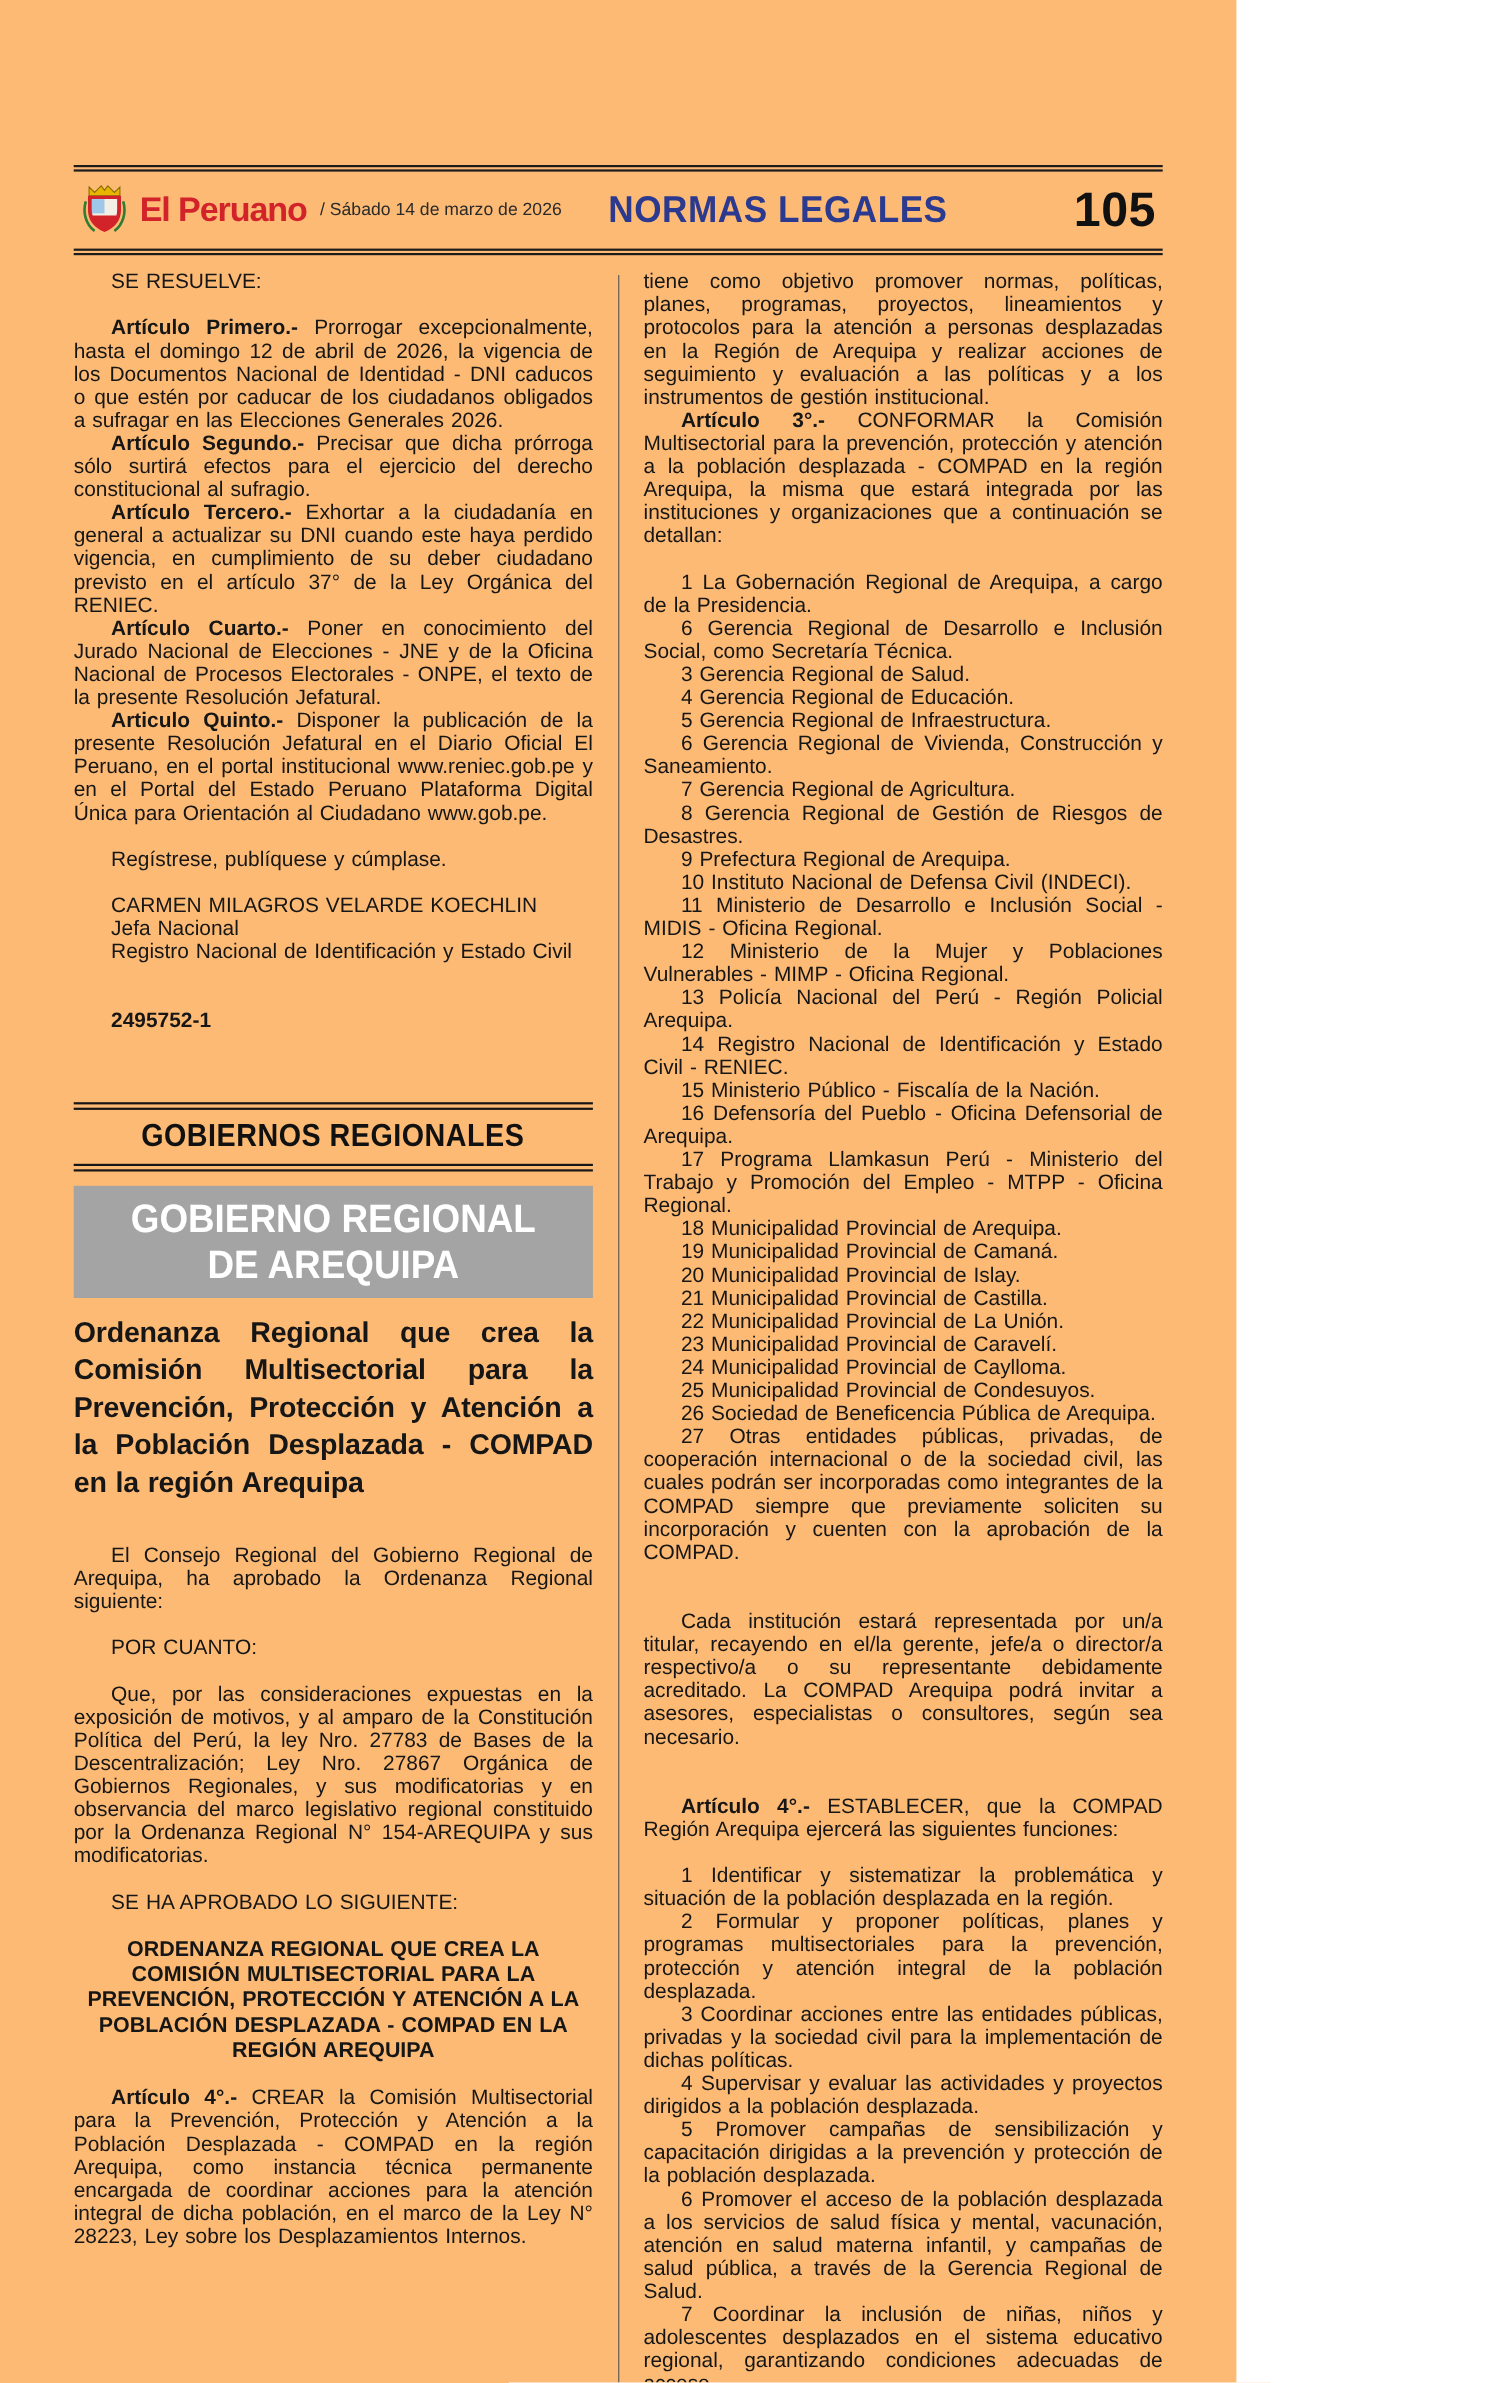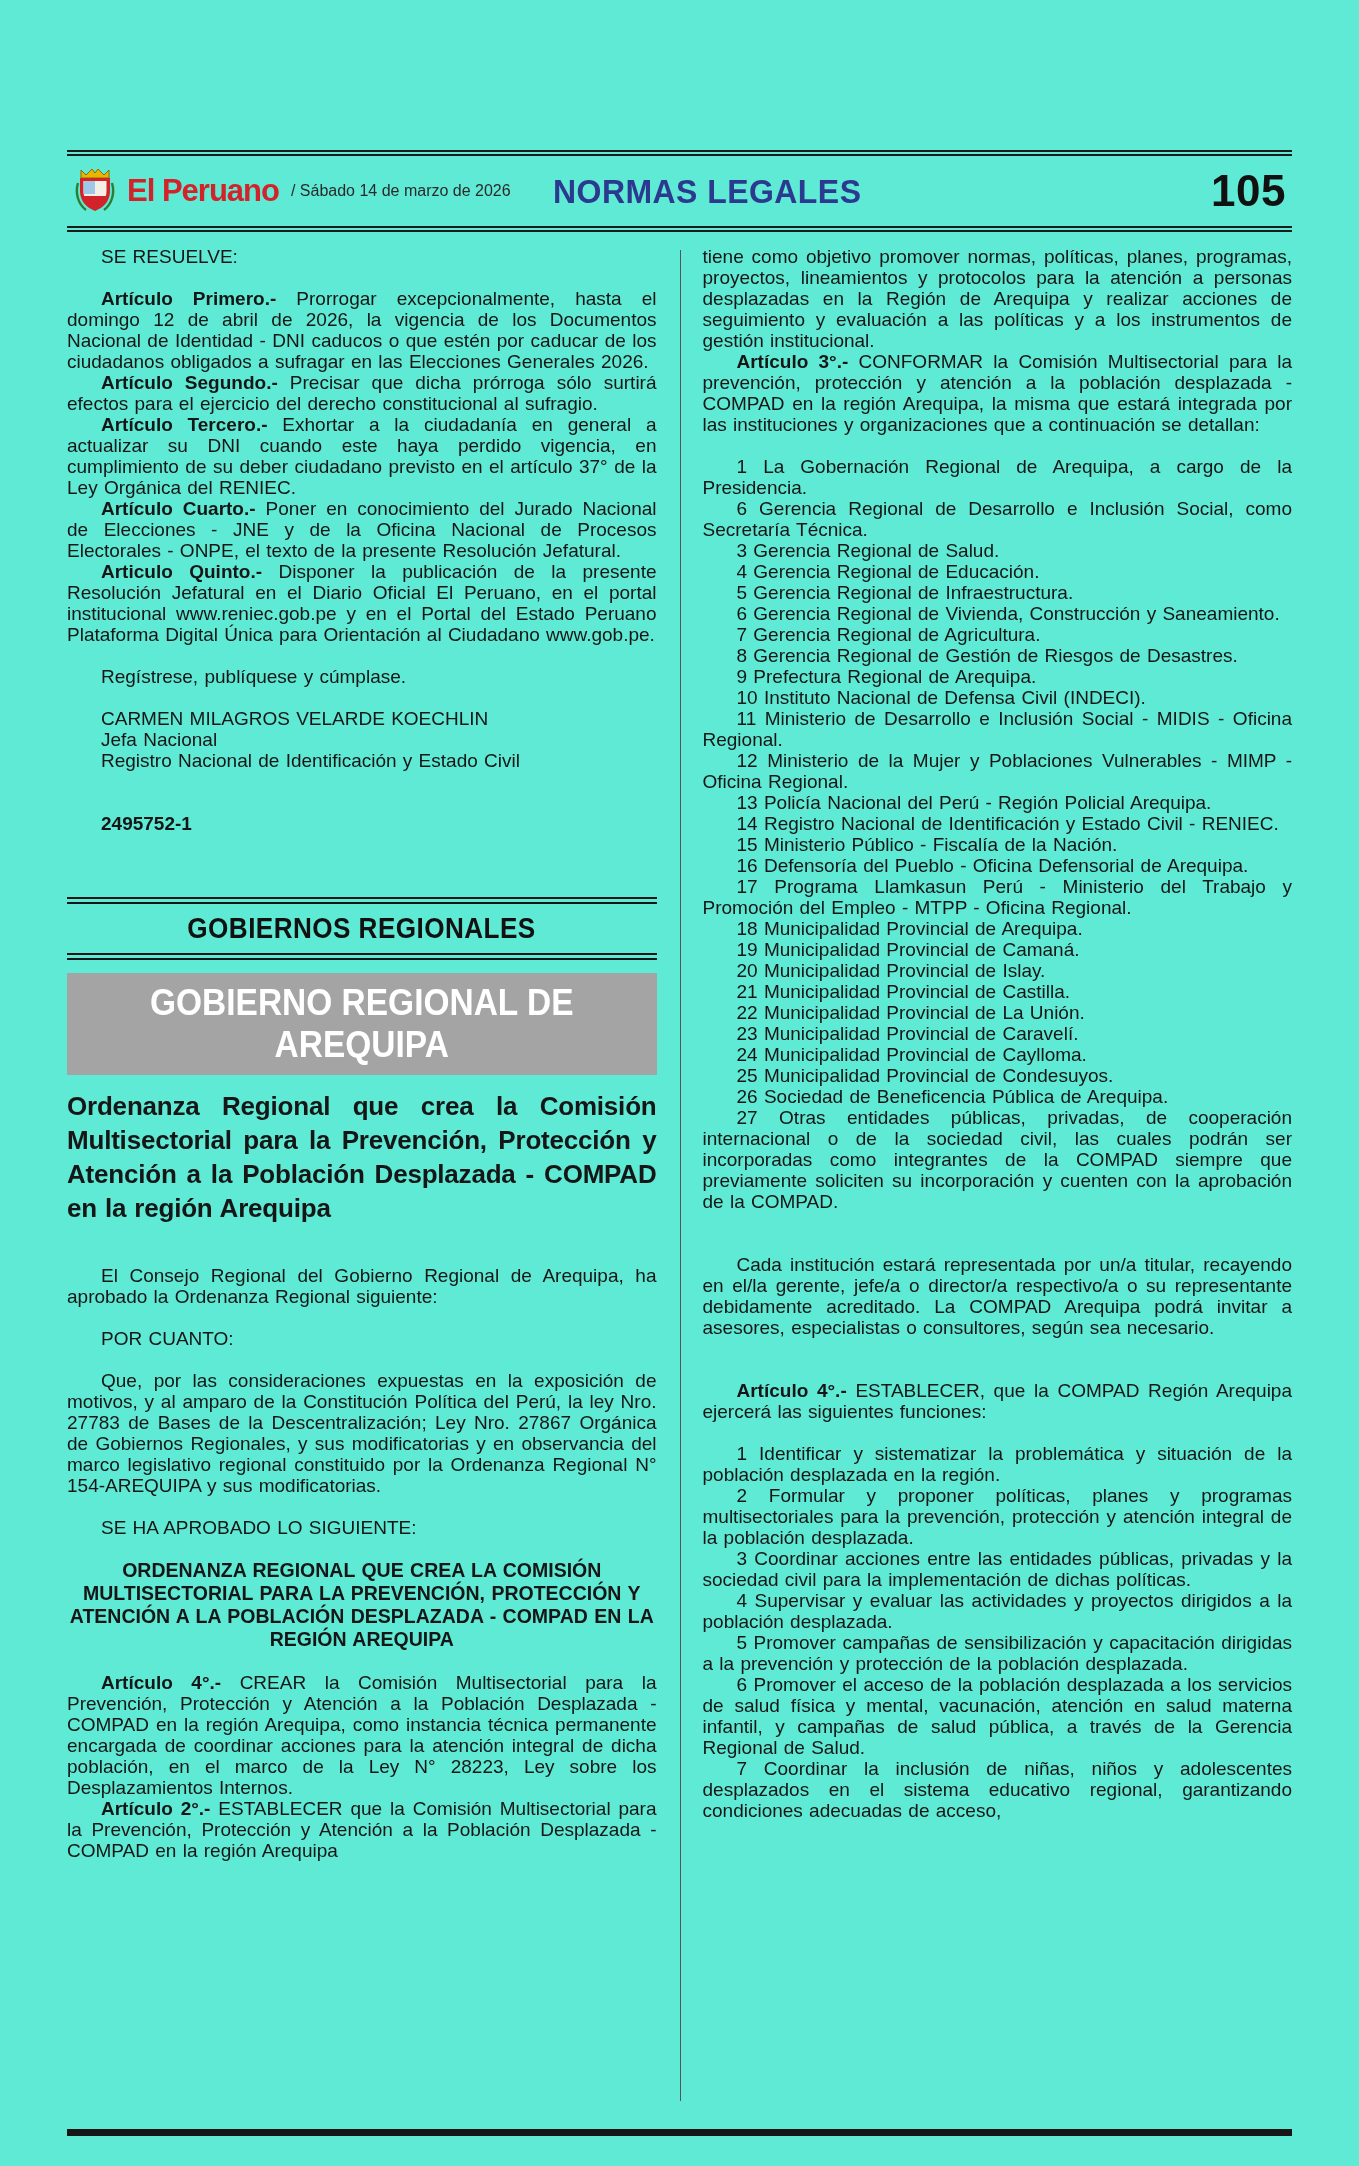--- a/index.html
+++ b/index.html
@@ -1,22 +1,22 @@
 <!DOCTYPE html>
 <html lang="es"><head>
 <meta charset="utf-8">
 <style>
   html, body { margin: 0; padding: 0; background: #ffffff; }
   .page {
     position: relative;
-    width: 1359px;
+    width: 1124px;
     height: 2166px;
     box-sizing: border-box;
     padding: 150px 67px 0 67px;
-    background: #5eead4;
+    background: #fdba74;
     font-family: "Liberation Sans", sans-serif;
     color: #161616;
     overflow: hidden;
   }
   
   .masthead {
     display: flex;
     align-items: center;
     border-top: 6px double #1c1c1c;
     border-bottom: 6px double #1c1c1c;
@@ -162,21 +162,20 @@
         <div class="spacer" style="height: 21px;"></div>
         <p class="block plain">POR CUANTO:</p>
         <div class="spacer" style="height: 21px;"></div>
         <p class="block ">Que, por las consideraciones expuestas en la exposición de motivos, y al amparo de la Constitución Política del Perú, la ley Nro. 27783 de Bases de la Descentralización; Ley Nro. 27867 Orgánica de Gobiernos Regionales, y sus modificatorias y en observancia del marco legislativo regional constituido por la Ordenanza Regional N° 154-AREQUIPA y sus modificatorias.</p>
         <div class="spacer" style="height: 21px;"></div>
         <p class="block plain">SE HA APROBADO LO SIGUIENTE:</p>
         <div class="spacer" style="height: 21px;"></div>
         <p class="block center">ORDENANZA REGIONAL QUE CREA LA COMISIÓN MULTISECTORIAL PARA LA PREVENCIÓN, PROTECCIÓN Y ATENCIÓN A LA POBLACIÓN DESPLAZADA - COMPAD EN LA REGIÓN AREQUIPA</p>
         <div class="spacer" style="height: 21px;"></div>
         <p class="block "><b>Artículo 4°.- </b>CREAR la Comisión Multisectorial para la Prevención, Protección y Atención a la Población Desplazada - COMPAD en la región Arequipa, como instancia técnica permanente encargada de coordinar acciones para la atención integral de dicha población, en el marco de la Ley N° 28223, Ley sobre los Desplazamientos Internos.</p>
-        <p class="block "><b>Artículo 2°.- </b>ESTABLECER que la Comisión Multisectorial para la Prevención, Protección y Atención a la Población Desplazada - COMPAD en la región Arequipa</p>
       </section>
     <section class="col">
         <p class="block  noindent">tiene como objetivo promover normas, políticas, planes, programas, proyectos, lineamientos y protocolos para la atención a personas desplazadas en la Región de Arequipa y realizar acciones de seguimiento y evaluación a las políticas y a los instrumentos de gestión institucional.</p>
         <p class="block "><b>Artículo 3°.- </b>CONFORMAR la Comisión Multisectorial para la prevención, protección y atención a la población desplazada - COMPAD en la región Arequipa, la misma que estará integrada por las instituciones y organizaciones que a continuación se detallan:</p>
         <div class="spacer" style="height: 21px;"></div>
         <p class="block ">1 La Gobernación Regional de Arequipa, a cargo de la Presidencia.</p>
         <p class="block ">6 Gerencia Regional de Desarrollo e Inclusión Social, como Secretaría Técnica.</p>
         <p class="block ">3 Gerencia Regional de Salud.</p>
         <p class="block ">4 Gerencia Regional de Educación.</p>
         <p class="block ">5 Gerencia Regional de Infraestructura.</p>

